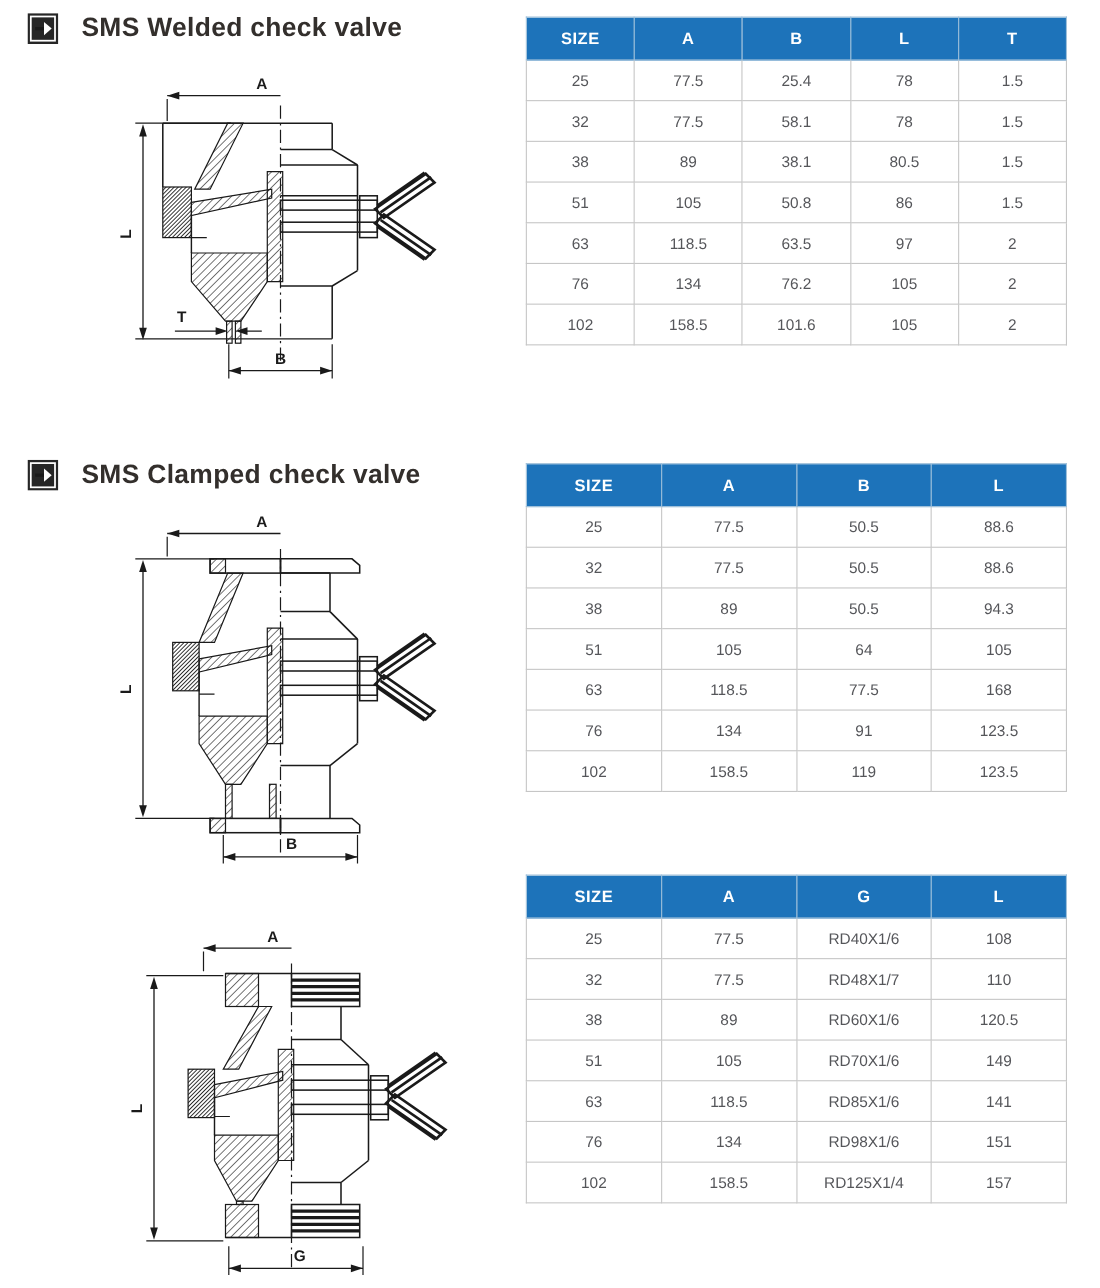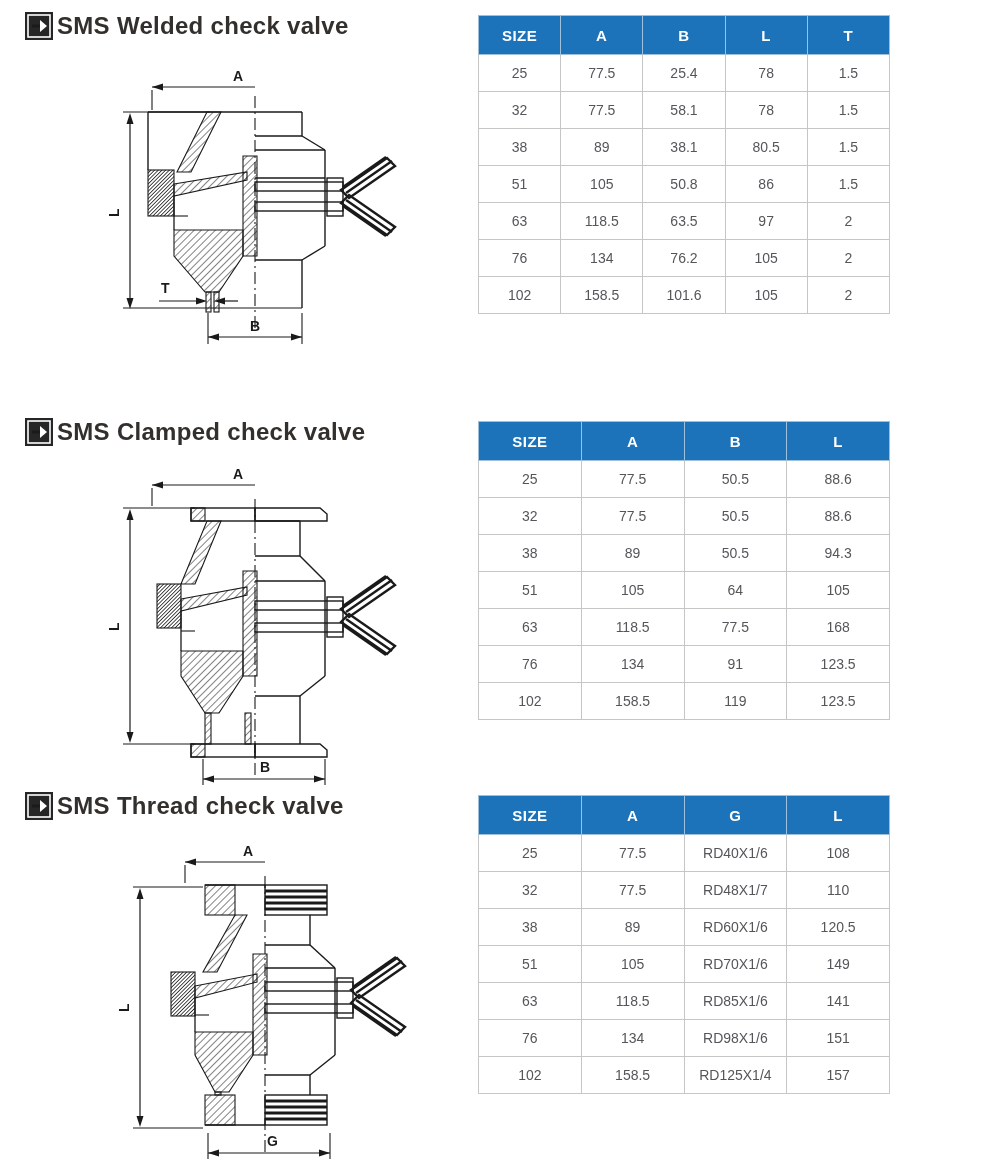--- a/index.html
+++ b/index.html
@@ -5,34 +5,34 @@
   html,body{margin:0;padding:0;background:#ffffff;}
   .page{
     position:relative;width:1000px;height:1171px;background:#ffffff;
     font-family:"Liberation Sans",sans-serif;overflow:hidden;
   }
   .section{position:absolute;left:0;width:1000px;height:390px;}
   .sec1{top:8px;}
   .sec2{top:398px;margin-top:16px;}
   .sec3{top:788px;}
   .heading-row{
-    position:absolute;left:25px;top:4px;display:flex;align-items:center;gap:4px;
+    position:absolute;left:25px;top:4px;display:flex;align-items:center;gap:21px;
   }
   .heading-icon{width:28px;height:28px;flex:0 0 auto;}
   h2.sec-title{
     margin:0;font-size:24px;font-weight:bold;color:#332f2c;letter-spacing:.3px;
     font-family:"Liberation Sans",sans-serif;
   }
   .drawing{position:absolute;}
   .d1{left:95px;top:52px;width:330px;height:290px;}
   .d2{left:95px;top:47px;width:330px;height:330px;}
   .d3{left:105px;top:52px;width:330px;height:330px;}
   .table-wrap{position:absolute;left:478px;top:7px;width:412px;}
   table.dim-table{
-    width:412px;border-collapse:collapse;table-layout:fixed;
+    width:492px;border-collapse:collapse;table-layout:fixed;
     border:1px solid #c6c6c6;background:#fff;
   }
   table.dim-table th{
     background:#1d73ba;color:#ffffff;font-weight:bold;font-size:15px;
     height:36px;border:1px solid #9fc0da;text-align:center;letter-spacing:.5px;
   }
   table.dim-table td{
     color:#55565a;font-size:14px;height:34px;border:1px solid #c6c6c6;
     text-align:center;
   }
@@ -347,29 +347,20 @@
               <td>158.5</td>
               <td>119</td>
               <td>123.5</td>
             </tr>
           </tbody>
         </table>
     </div>
   </div>
 
   <div class="section sec3">
-    <div class="heading-row">
-      <svg class="heading-icon" viewBox="0 0 28 28">
-        <rect x="0" y="0" width="28" height="28" fill="#262626"></rect>
-        <rect x="3" y="3" width="22" height="22" fill="none" stroke="#ffffff" stroke-width="1.6"></rect>
-        <line x1="7" y1="14" x2="17" y2="14" stroke="#ffffff" stroke-width="3"></line>
-        <polygon points="15,8 22,14 15,20" fill="#ffffff"></polygon>
-      </svg>
-      <h2 class="sec-title">SMS Thread check valve</h2>
-    </div>
 
     <div class="drawing d3">
       <svg viewBox="0 0 330 330" width="330" height="330">
         <defs>
           <pattern id="h3p" patternUnits="userSpaceOnUse" width="5" height="5" patternTransform="rotate(45)">
             <line x1="0" y1="0" x2="0" y2="5" stroke="#2b2b2b" stroke-width="1.1"></line>
           </pattern>
           <pattern id="dk3" patternUnits="userSpaceOnUse" width="2.6" height="2.6" patternTransform="rotate(45)">
             <line x1="0" y1="0" x2="0" y2="2.6" stroke="#141414" stroke-width="1.6"></line>
           </pattern>

